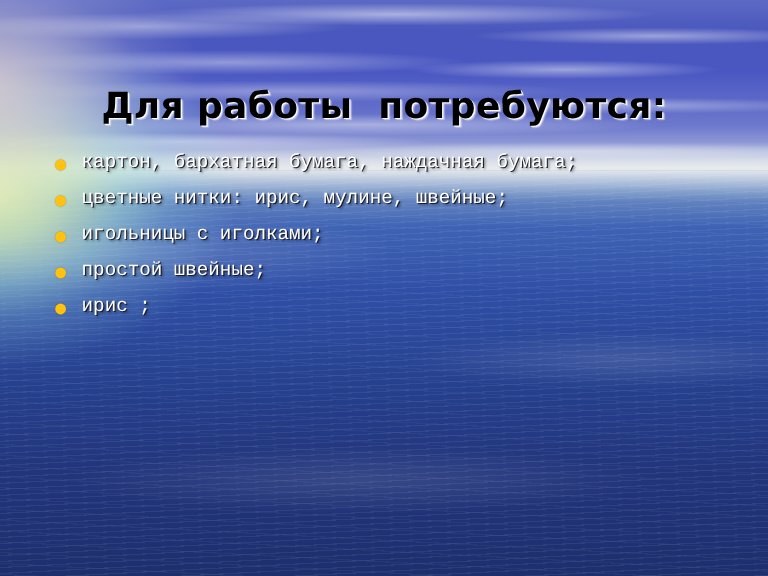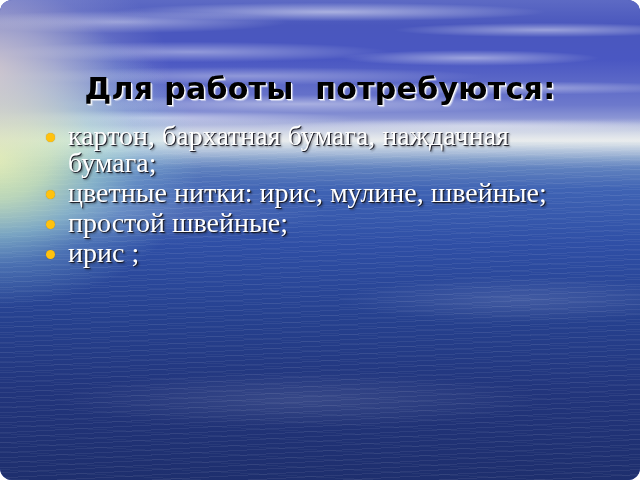--- a/index.html
+++ b/index.html
@@ -13,21 +13,20 @@
   body {
     font-family: "DejaVu Sans", sans-serif;
   }
 
   #slide {
     position: relative;
     width: 640px;
     height: 480px;
     overflow: hidden;
     background: #2f3f9e;
-    border-radius: 12px;
   }
 
   
   .bg-layer {
     position: absolute;
     left: 0; top: 0;
     width: 640px; height: 480px;
     pointer-events: none;
   }
 
@@ -160,22 +159,22 @@
     width: 560px;
     margin: 0;
     padding: 0;
     list-style: none;
   }
 
   .bullet-item {
     position: relative;
     padding-left: 28px;
     margin: 0 0 3px 0;
-    font-family: Liberation Serif, serif;
-    font-size: 28px;
+    font-family: Liberation Mono, monospace;
+    font-size: 16px;
     line-height: 27px;
     color: #ffffff;
     text-shadow:
        1px 1px 0 rgba(25,25,35,0.92),
        2px 2px 2px rgba(10,10,20,0.45);
   }
 
   .bullet-marker {
     position: absolute;
     left: 6px;
@@ -214,20 +213,24 @@
       <li class="bullet-item">
         <span class="bullet-marker"></span>
         <span class="bullet-text">картон, бархатная бумага, наждачная бумага;</span>
       </li>
 
       <li class="bullet-item">
         <span class="bullet-marker"></span>
         <span class="bullet-text">цветные нитки: ирис, мулине, швейные;</span>
       </li>
 
+      <li class="bullet-item">
+        <span class="bullet-marker"></span>
+        <span class="bullet-text">игольницы с иголками;</span>
+      </li>
 
 
       <li class="bullet-item">
         <span class="bullet-marker"></span>
         <span class="bullet-text">простой швейные;</span>
       </li>
 
       <li class="bullet-item">
         <span class="bullet-marker"></span>
         <span class="bullet-text">ирис ;</span>

